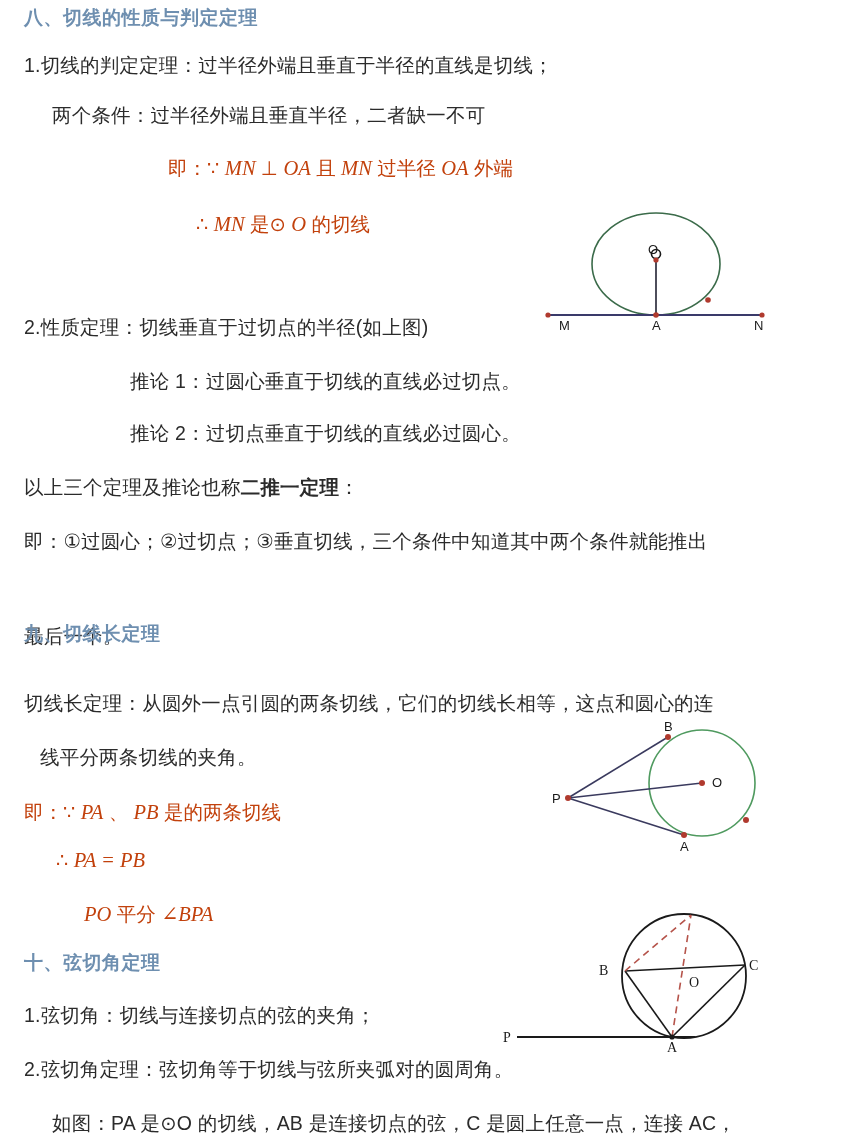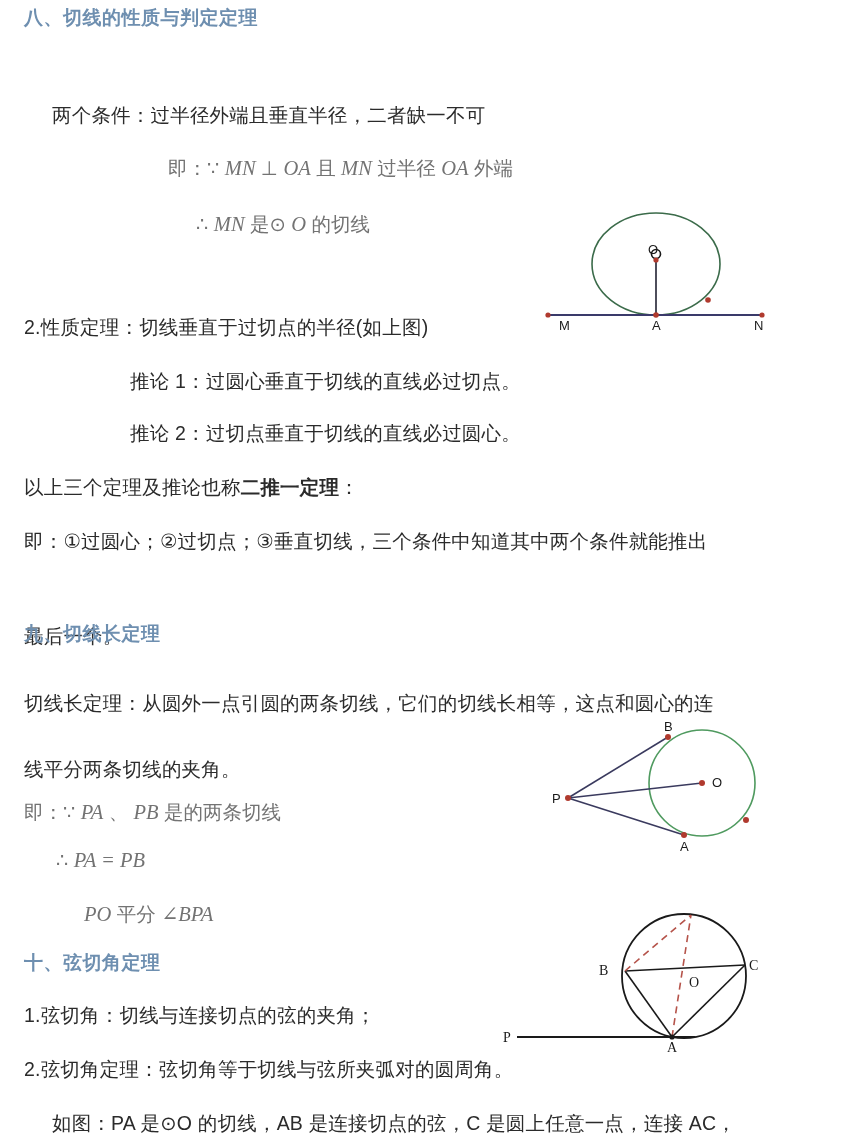--- a/index.html
+++ b/index.html
@@ -38,21 +38,21 @@
   }
   .body-cn {
     font-family: "Liberation Sans", "DejaVu Sans", sans-serif;
     font-size: 19.5px;
     color: #2b2b2b;
     letter-spacing: 0.2px;
   }
   .mix {
     font-family: "Liberation Sans", "DejaVu Sans", sans-serif;
     font-size: 19.5px;
-    color: #737373;
+    color: #c2410c;
   }
   .mix i, .math {
     font-family: "Liberation Serif", "DejaVu Serif", serif;
     font-style: italic;
     font-size: 20.5px;
   }
   .bold-cn { font-weight: bold; }
 
   
   .figure { position: absolute; }
@@ -70,20 +70,21 @@
   }
   svg { display: block; overflow: visible; }
 </style>
 </head>
 <body>
 
 <div class="page">
 
   <div class="line heading" style="left:24px; top:8px;">八、切线的性质与判定定理</div>
 
+  <div class="line body-cn" style="left:24px; top:56px;">1.切线的判定定理：过半径外端且垂直于半径的直线是切线；</div>
 
   <div class="line body-cn" style="left:52px; top:106px;">两个条件：过半径外端且垂直半径，二者缺一不可</div>
 
   <div class="line mix" style="left:168px; top:158px;">
     <span>即：∵ </span><i>MN</i><span> ⊥ </span><i>OA</i><span> 且 </span><i>MN</i><span> 过半径 </span><i>OA</i><span> 外端</span>
   </div>
 
   <div class="line mix" style="left:196px; top:214px;">
     <span>∴ </span><i>MN</i><span> 是⊙ </span><i>O</i><span> 的切线</span>
   </div>
@@ -122,21 +123,21 @@
   </div>
 
   <div class="line body-cn" style="left:24px; top:532px;">即：①过圆心；②过切点；③垂直切线，三个条件中知道其中两个条件就能推出</div>
 
   <div class="line body-cn" style="left:24px; top:586px;margin-top:41px;">最后一个。</div>
 
   <div class="line heading" style="left:24px; top:624px;">九、切线长定理</div>
 
   <div class="line body-cn" style="left:24px; top:694px;">切线长定理：从圆外一点引圆的两条切线，它们的切线长相等，这点和圆心的连</div>
 
-  <div class="line body-cn" style="left:24px; top:748px;margin-top:12px;">线平分两条切线的夹角。</div>
+  <div class="line body-cn" style="left:40px; top:748px;">线平分两条切线的夹角。</div>
 
   <div class="figure" style="left:520px; top:715px; width:250px; height:145px;">
     <svg width="250" height="145" viewBox="0 0 250 145">
       <circle cx="182" cy="68" r="53" fill="none" stroke="#4f9a5f" stroke-width="1.6"></circle>
 
       <line x1="48" y1="83" x2="148" y2="22" stroke="#3a3a5e" stroke-width="1.6"></line>
 
       <line x1="48" y1="83" x2="164" y2="120" stroke="#3a3a5e" stroke-width="1.6"></line>
 
       <line x1="48" y1="83" x2="182" y2="68" stroke="#3a3a5e" stroke-width="1.4"></line>

